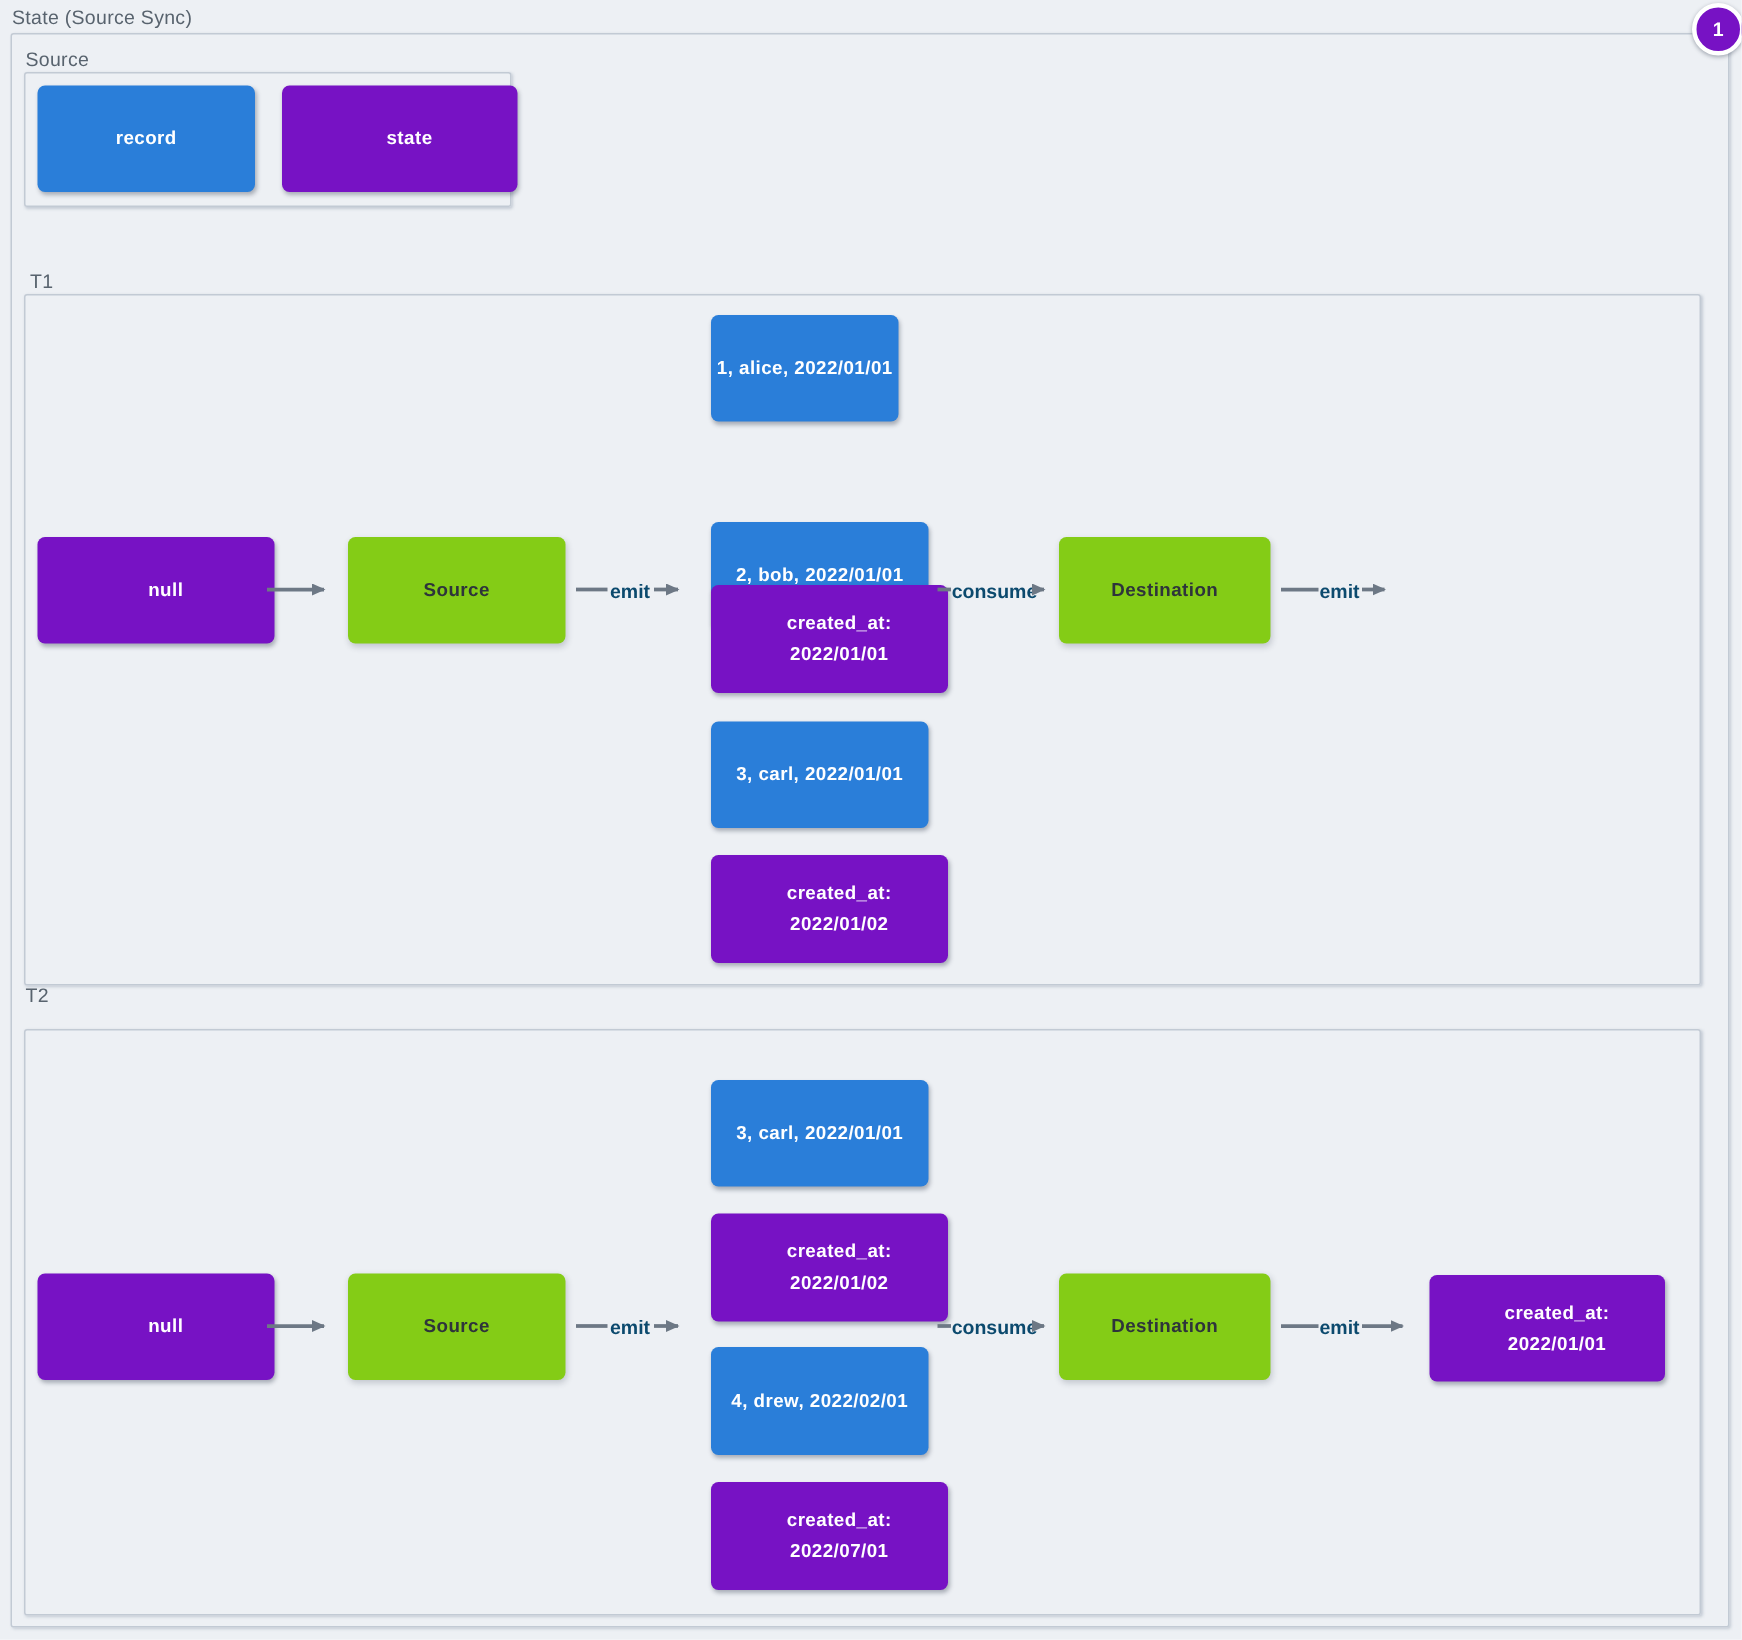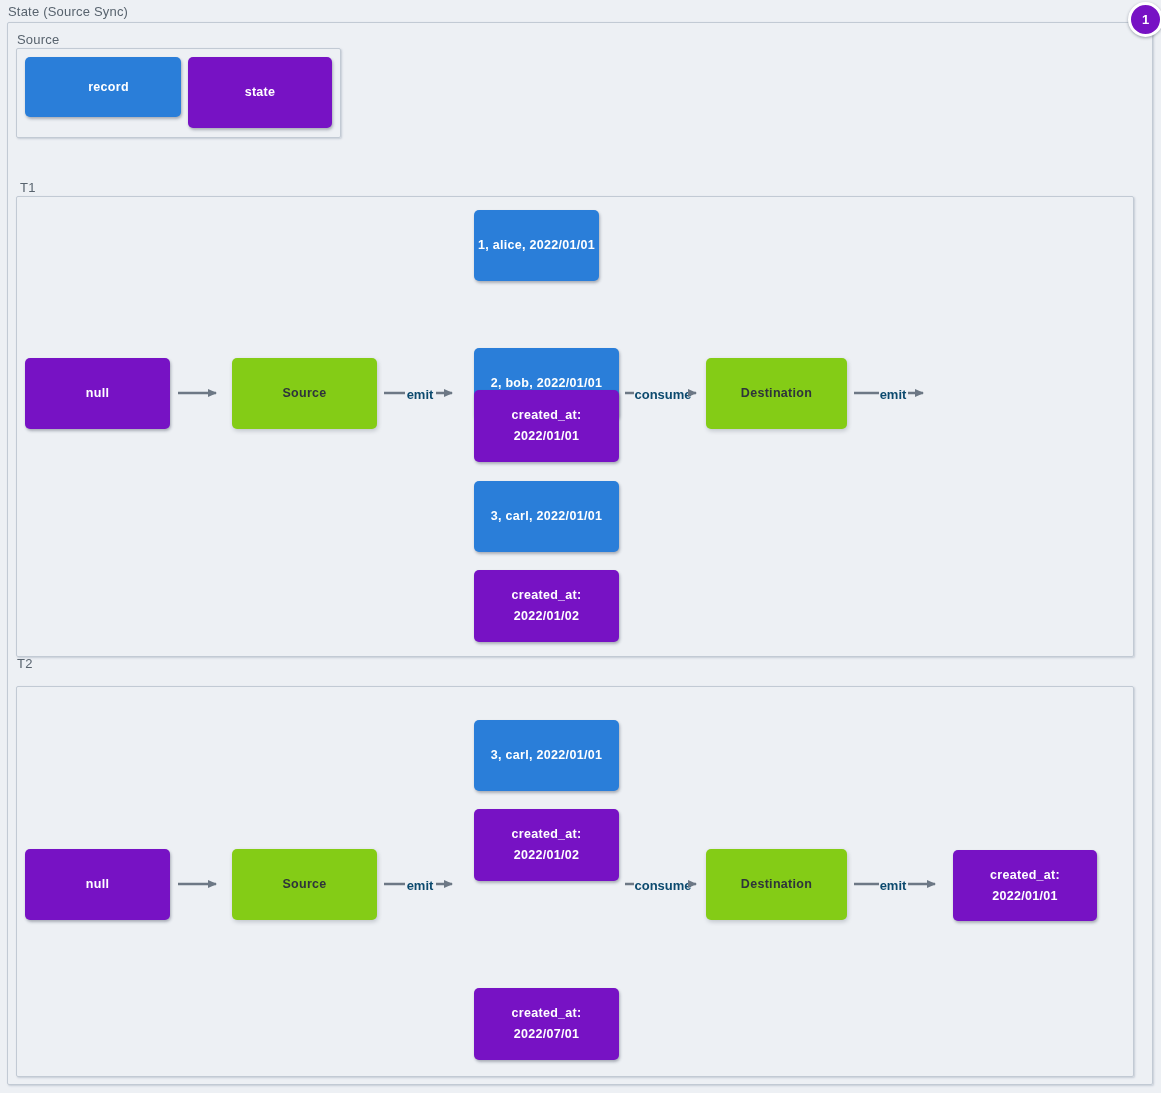--- a/index.html
+++ b/index.html
@@ -25,21 +25,21 @@
   .node {
     position:absolute;
     border-radius:5px;
     display:flex; flex-direction:column;
     align-items:center; justify-content:center;
     text-align:center;
     font-size:12.5px; font-weight:700; letter-spacing:0.3px;
     box-shadow:1px 2px 3px rgba(40,50,70,0.35);
   }
   .record { background:#2a7ed9; color:#ffffff; }
-  .state  { background:#7712c4; color:#ffffff; }
+  .state  { background:#7712c4; color:#ffffff;padding-left:13px; }
   .plain  { background:#84cc16; color:#2e343b; box-shadow:1px 2px 4px rgba(40,50,70,0.22); }
   .node span { display:block; line-height:21px; }
   .edge-label {
     position:absolute;
     transform:translate(-50%,-50%);
     font-size:13px; font-weight:700;
     color:#0c4a6e;
     white-space:nowrap;
     text-align:right;
   }
@@ -66,21 +66,21 @@
 
   <div class="cluster-title" style="left:8px; top:4px;">State (Source Sync)</div>
   <div class="cluster" style="left:7px; top:22px; width:1144px; height:1061px;"></div>
 
   <div class="badge">
     <span>1</span>
   </div>
 
   <div class="cluster-title" style="left:17px; top:32px;">Source</div>
   <div class="cluster" style="left:16px; top:48px; width:323px; height:88px;"></div>
-  <div class="node record" style="left:25px; top:57px; width:145px; height:60px;padding-left:11px;">
+  <div class="node record" style="left:25px; top:57px; width:145px; height:71px;">
     <span>record</span>
   </div>
   <div class="node state" style="left:188px; top:57px; width:144px; height:71px;">
     <span>state</span>
   </div>
 
   <div class="cluster-title" style="left:20px; top:180px;">T1</div>
   <div class="cluster" style="left:16px; top:196px; width:1116px; height:459px;"></div>
 
   <div class="node state" style="left:25px; top:358px; width:145px; height:71px;">
@@ -125,20 +125,23 @@
   <div class="node plain" style="left:232px; top:849px; width:145px; height:71px;">
     <span>Source</span>
   </div>
 
   <div class="node record" style="left:474px; top:720px; width:145px; height:71px;">
     <span>3, carl, 2022/01/01</span>
   </div>
   <div class="node state" style="left:474px; top:809px; width:145px; height:72px;">
     <span>created_at:</span>
     <span>2022/01/02</span>
+  </div>
+  <div class="node record" style="left:474px; top:898px; width:145px; height:72px;">
+    <span>4, drew, 2022/02/01</span>
   </div>
   <div class="node state" style="left:474px; top:988px; width:145px; height:72px;">
     <span>created_at:</span>
     <span>2022/07/01</span>
   </div>
 
   <div class="node plain" style="left:706px; top:849px; width:141px; height:71px;">
     <span>Destination</span>
   </div>
   <div class="node state" style="left:953px; top:850px; width:144px; height:71px;">

